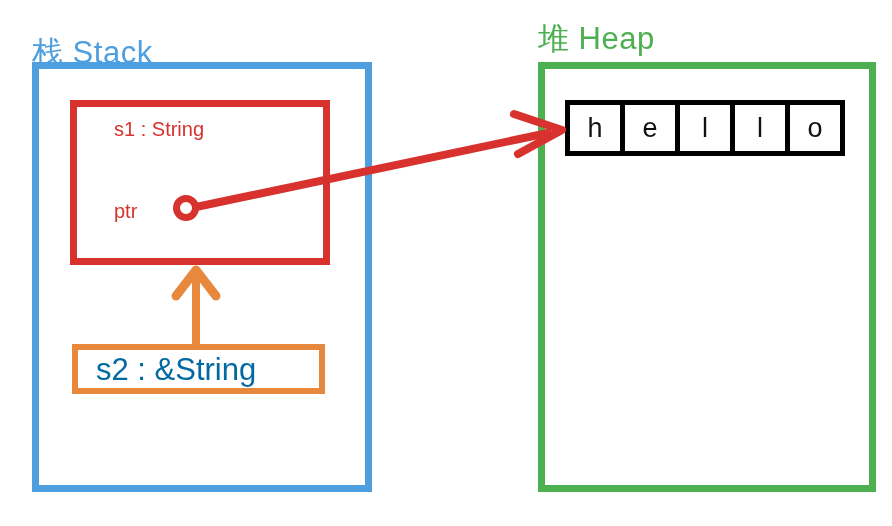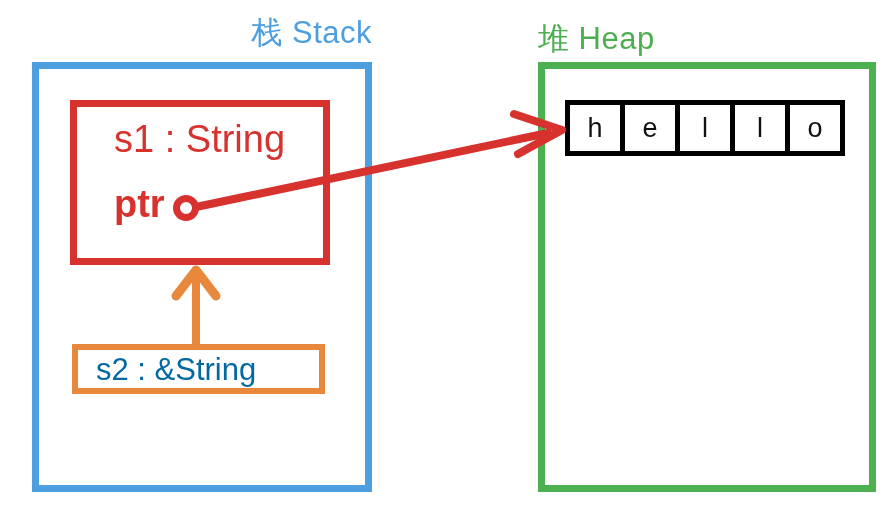--- a/index.html
+++ b/index.html
@@ -21,23 +21,23 @@
   
   .region-title {
     position: absolute;
     font-size: 31px;
     font-weight: 400;
     letter-spacing: 0.5px;
     white-space: nowrap;
   }
   #stack-title {
     left: 32px;
-    top: 12px;
+    top: 32px;
     width: 340px;
-    text-align: right;
+    text-align: left;
     color: #4d9fe0;
   }
   #heap-title {
     left: 538px;
     top: 18px;
     width: 338px;
     color: #4cb050;
   }
 
   
@@ -68,31 +68,30 @@
     top: 100px;
     width: 260px;
     height: 165px;
     border: 7px solid #d7322e;
     box-sizing: border-box;
     background: transparent;
   }
   .s1-line {
     position: absolute;
     color: #d7322e;
-    font-size: 38px;
+    font-size: 20px;
     white-space: nowrap;
   }
   #s1-type-label {
     left: 114px;
     top: 118px;
   }
   #s1-ptr-label {
     left: 114px;
-    top: 183px;
-    font-weight: bold;
+    top: 200px;
   }
 
   
   #s2-box {
     position: absolute;
     left: 72px;
     top: 344px;
     width: 253px;
     height: 50px;
     border: 6px solid #e8883c;

